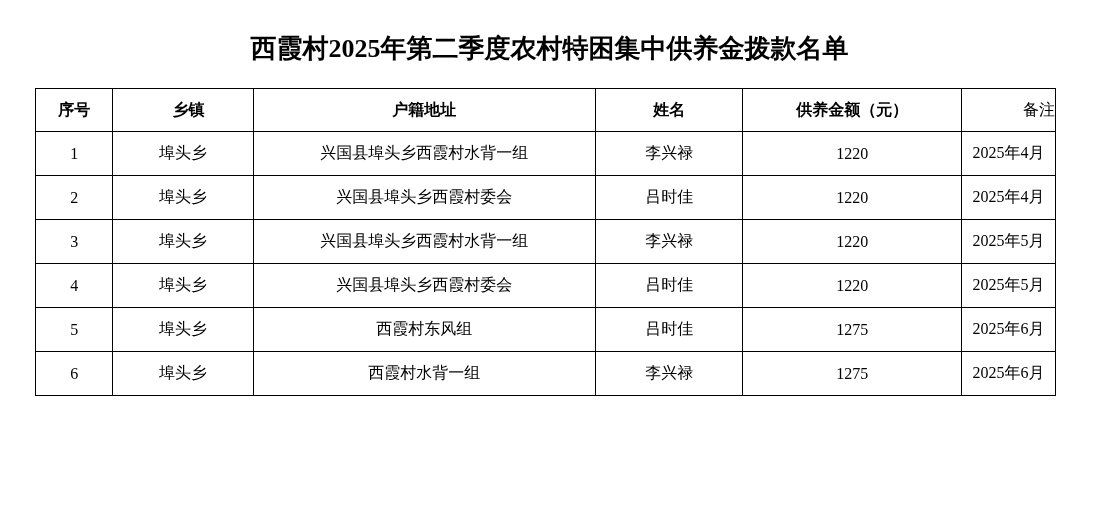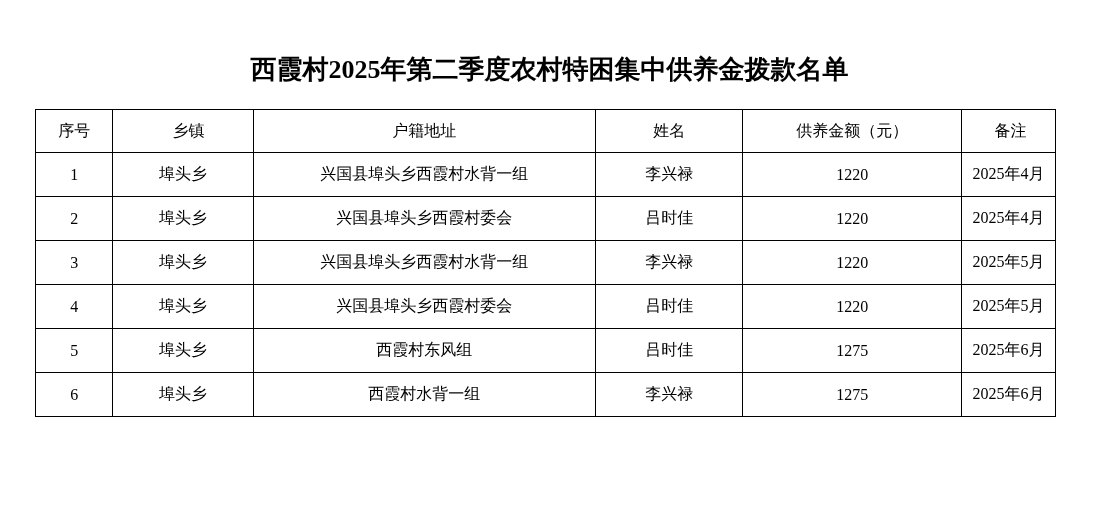--- a/index.html
+++ b/index.html
@@ -7,21 +7,21 @@
     width: 1099px;
     height: 512px;
     background: #ffffff;
     overflow: hidden;
   }
   body {
     font-family: "Liberation Serif", "DejaVu Serif", serif;
     color: #000000;
   }
   .page-title {
-    margin-top: 54px;
+    margin-top: 33px;
     text-align: center;
     font-size: 26px;
     line-height: 32px;
     font-weight: bold;
     font-family: "Liberation Serif", "DejaVu Serif", serif;
   }
   table.payment-table {
     border-collapse: collapse;
     table-layout: fixed;
     width: 1021px;
@@ -34,26 +34,26 @@
     border: 1px solid #000000;
     height: 44px;
     font-size: 16px;
     text-align: center;
     vertical-align: middle;
     overflow: hidden;
     white-space: nowrap;
     font-weight: normal;
   }
   .payment-table thead th {
-    font-weight: normal;
+    font-weight: bold;
     height: 43px;
   }
   .payment-table thead th.col-remark {
     font-weight: normal;
-    text-align: center;
+    text-align: right;
     padding-left: 4px;
   }
   .col-seq      { width: 75px;  }
   .col-town     { width: 136px; padding-left: 11px; }
   .col-address  { width: 332px; }
   .col-name     { width: 143px; }
   .col-amount   { width: 212px; }
   .col-remark   { width: 91px;  }
 </style>
 </head>

